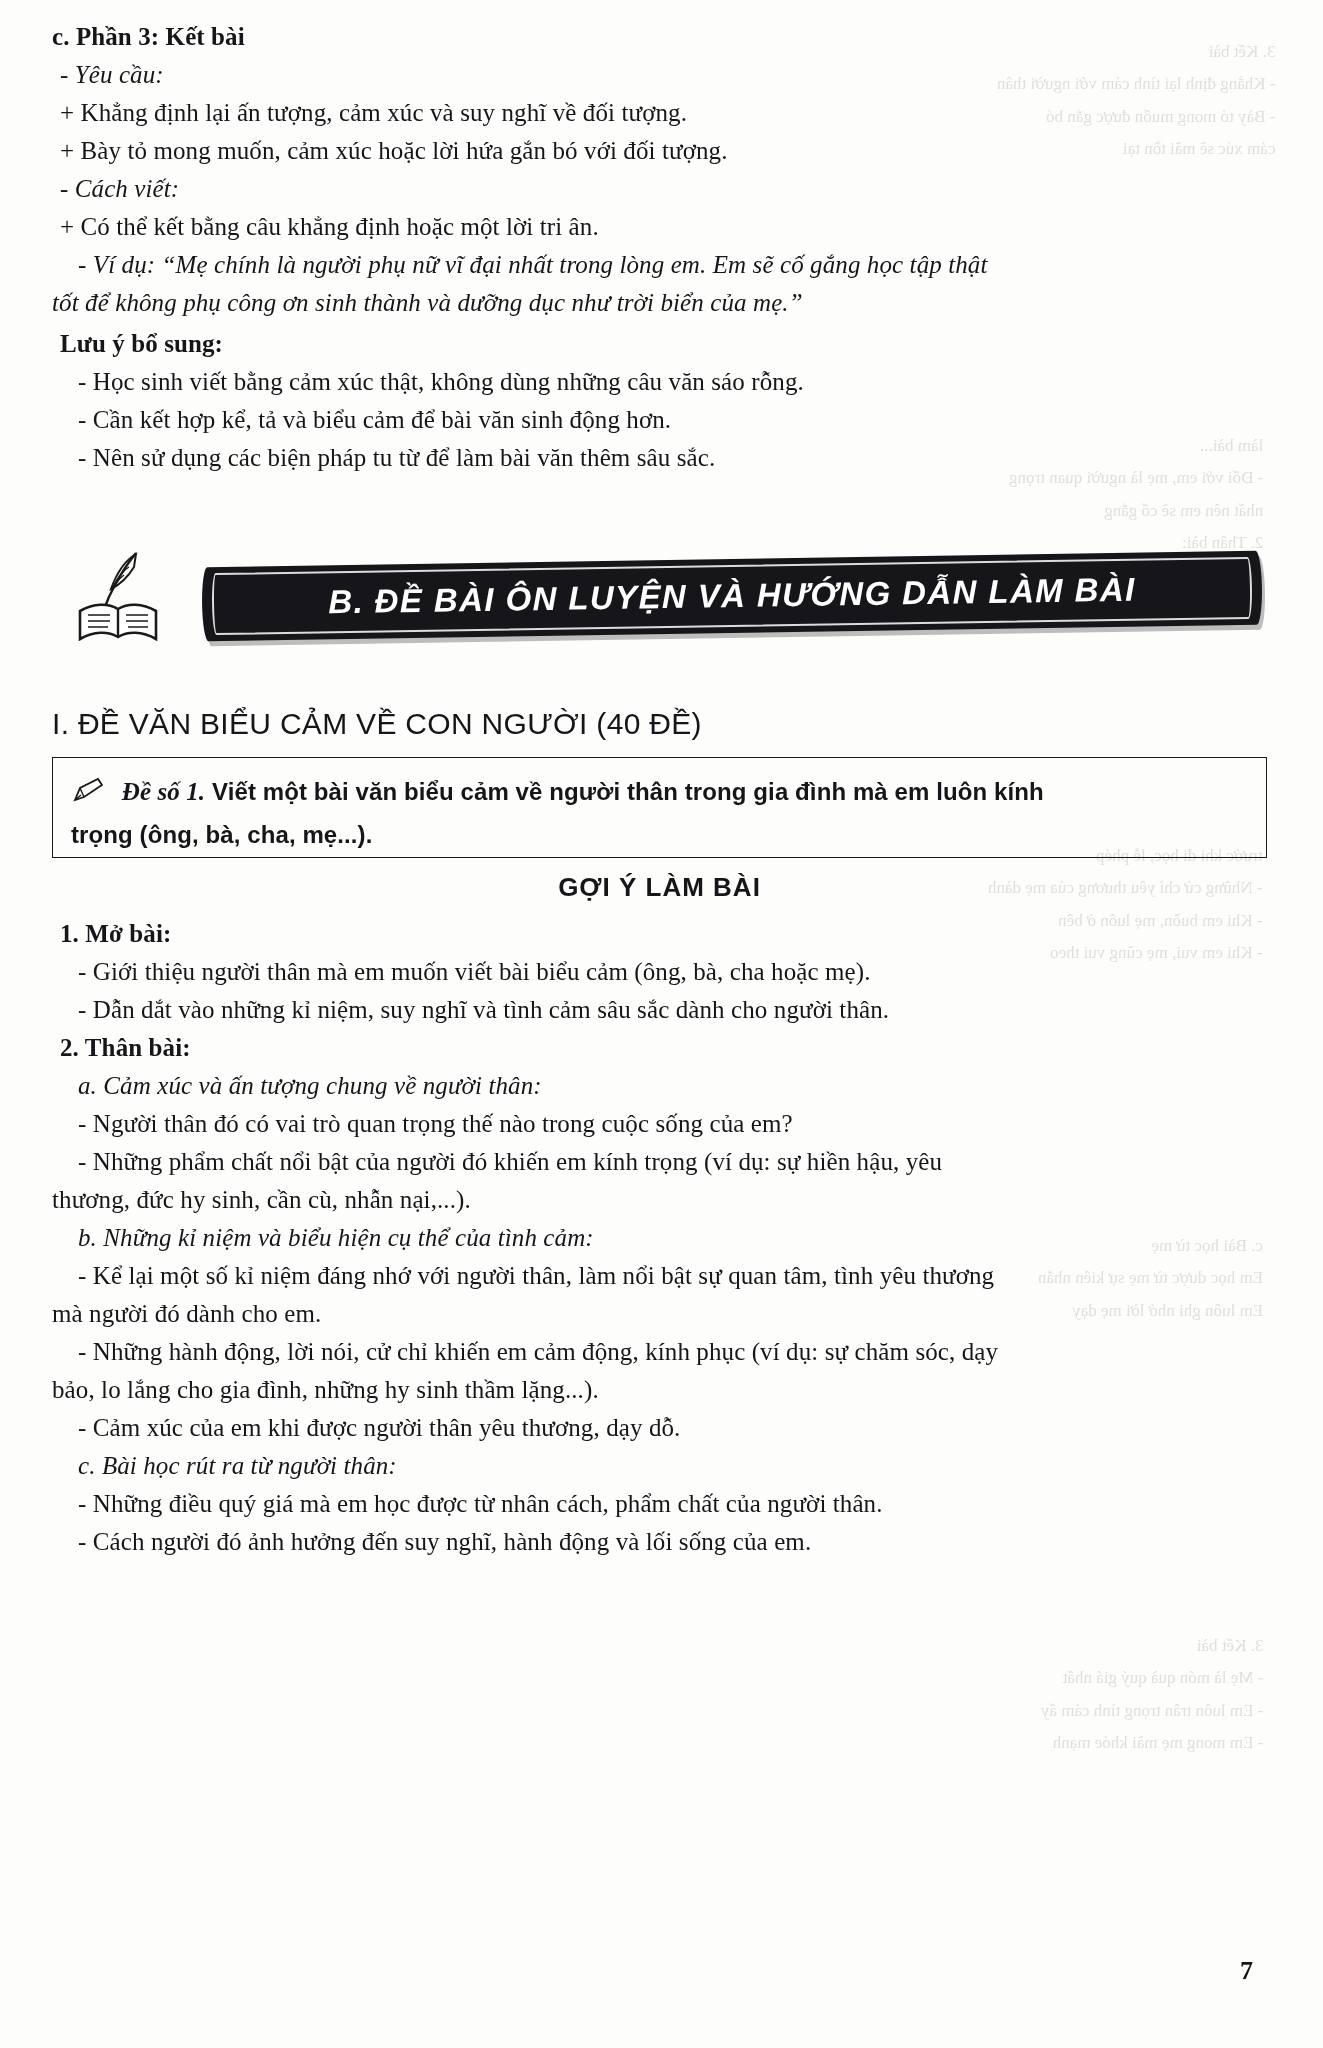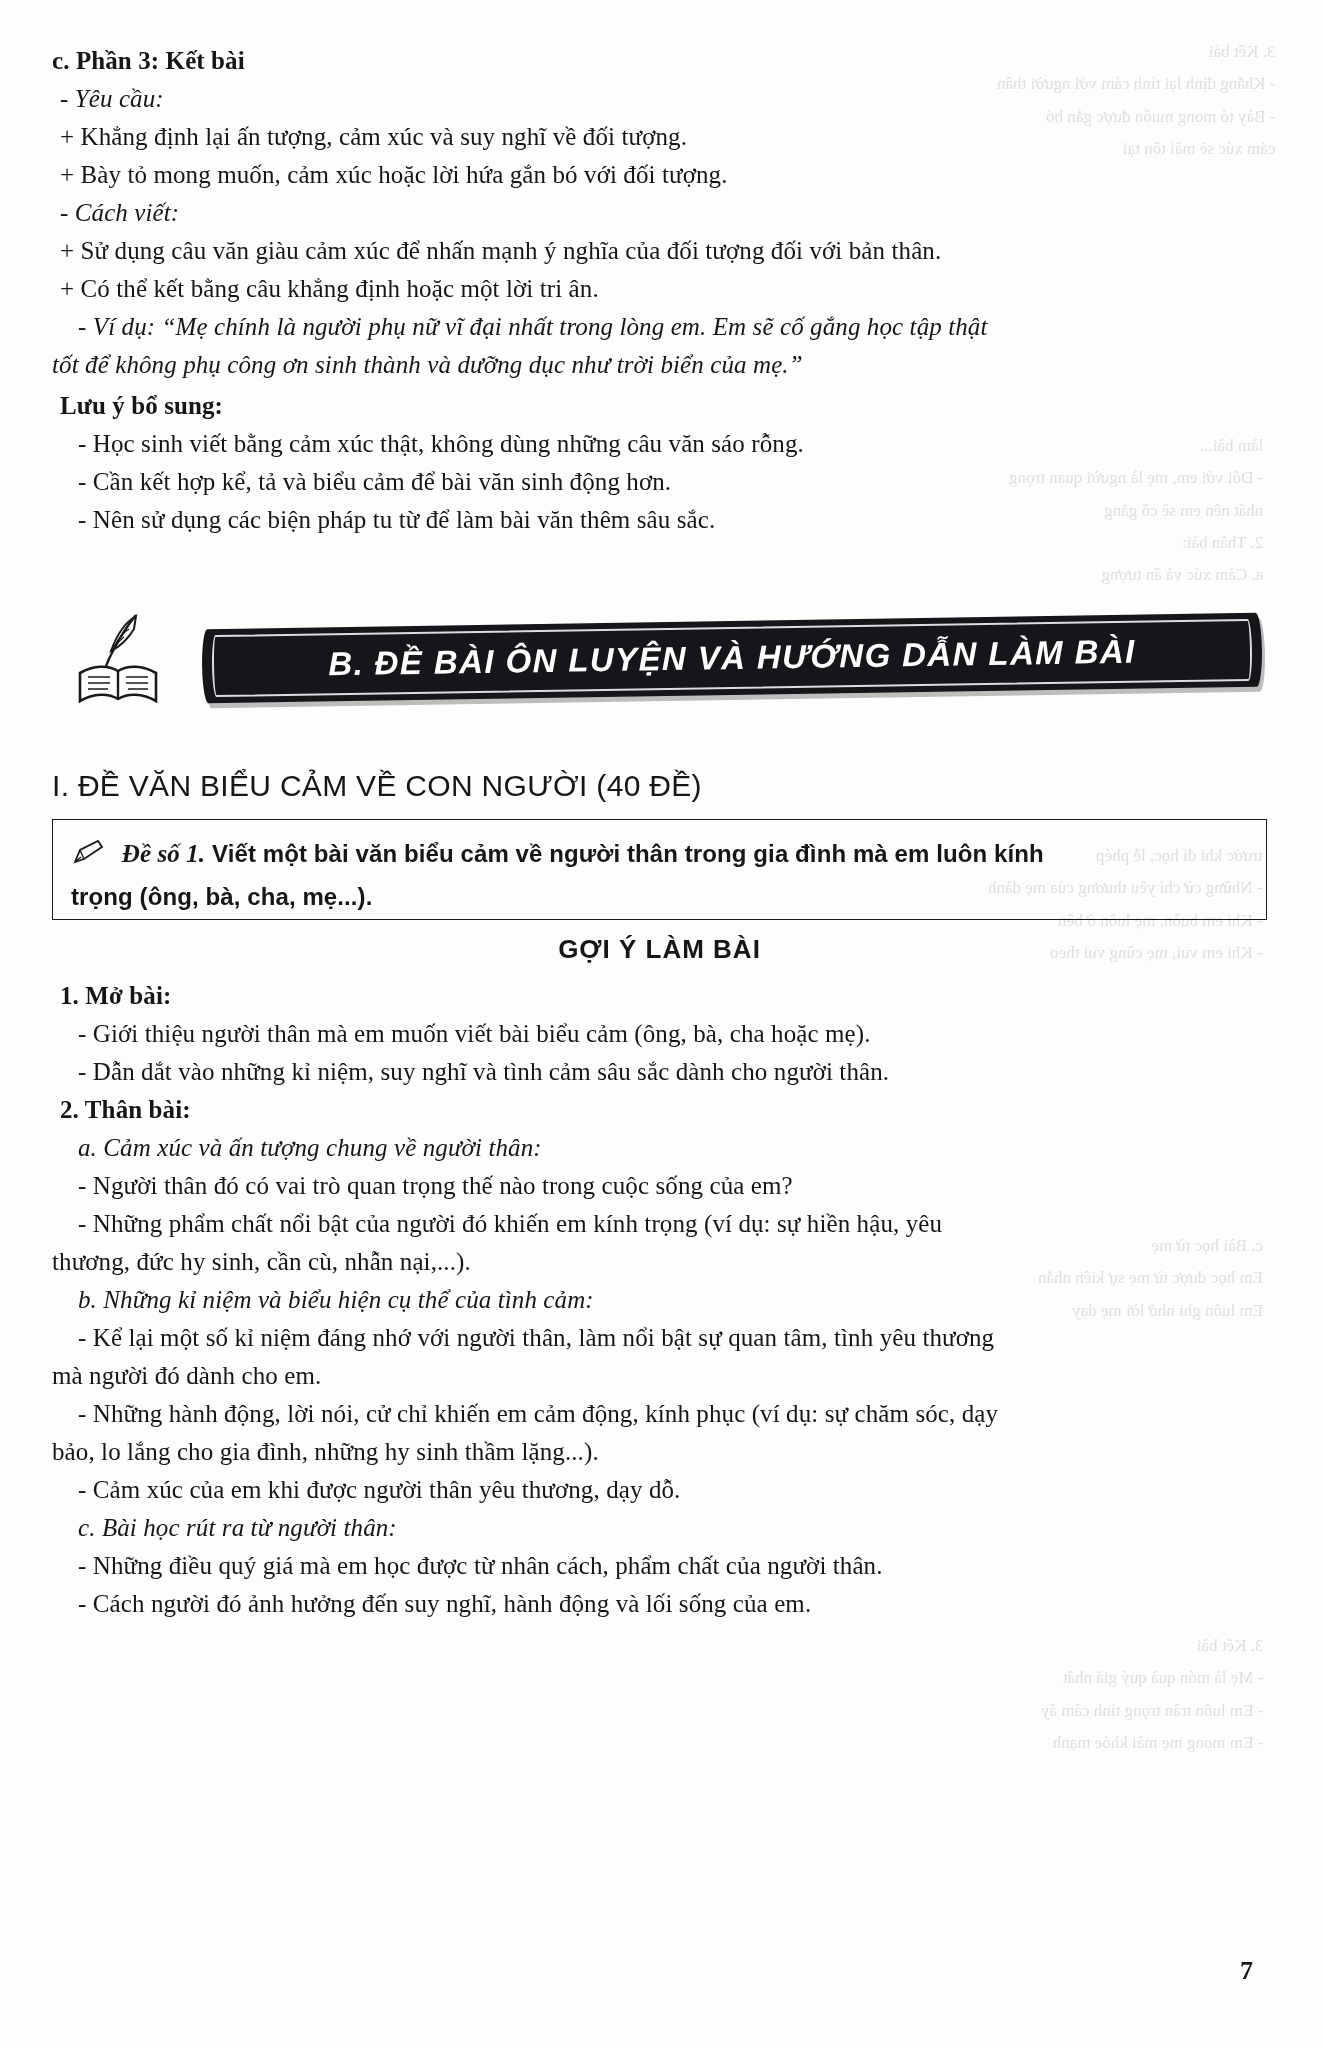--- a/index.html
+++ b/index.html
@@ -36,21 +36,21 @@
   }
   .bleed.b1 { top: 36px;  right: 48px; }
   .bleed.b2 { top: 430px; right: 60px; }
   .bleed.b3 { top: 840px; right: 60px; }
   .bleed.b4 { top: 1230px; right: 60px; }
   .bleed.b5 { top: 1630px; right: 60px; }
 
   .content {
     position: absolute;
     left: 52px;
-    top: 42px;
+    top: 18px;
     width: 1215px;
   }
 
   p, h1, h2, h3 {
     margin: 0;
   }
 
   .line {
     font-size: 25px;
     line-height: 1.52;
@@ -193,21 +193,20 @@
 - Em luôn trân trọng tình cảm ấy
 - Em mong mẹ mãi khỏe mạnh</div>
 
   <div class="content">
 
     <p class="line bold indent-0">c. Phần 3: Kết bài</p>
     <p class="line bold-ital indent-1">- Yêu cầu:</p>
     <p class="line indent-1">+ Khẳng định lại ấn tượng, cảm xúc và suy nghĩ về đối tượng.</p>
     <p class="line indent-1">+ Bày tỏ mong muốn, cảm xúc hoặc lời hứa gắn bó với đối tượng.</p>
     <p class="line bold-ital indent-1">- Cách viết:</p>
-    <p class="line indent-1">+ Sử dụng câu văn giàu cảm xúc để nhấn mạnh ý nghĩa của đối tượng đối với bản thân.</p>
     <p class="line indent-1">+ Có thể kết bằng câu khẳng định hoặc một lời tri ân.</p>
     <p class="line ital indent-2">- Ví dụ: “Mẹ chính là người phụ nữ vĩ đại nhất trong lòng em. Em sẽ cố gắng học tập thật</p>
     <p class="line ital indent-0">tốt để không phụ công ơn sinh thành và dưỡng dục như trời biển của mẹ.”</p>
 
     <p class="line bold indent-1 mt-s">Lưu ý bổ sung:</p>
     <p class="line indent-2">- Học sinh viết bằng cảm xúc thật, không dùng những câu văn sáo rỗng.</p>
     <p class="line indent-2">- Cần kết hợp kể, tả và biểu cảm để bài văn sinh động hơn.</p>
     <p class="line indent-2">- Nên sử dụng các biện pháp tu từ để làm bài văn thêm sâu sắc.</p>
 
     <div class="banner-wrap">

